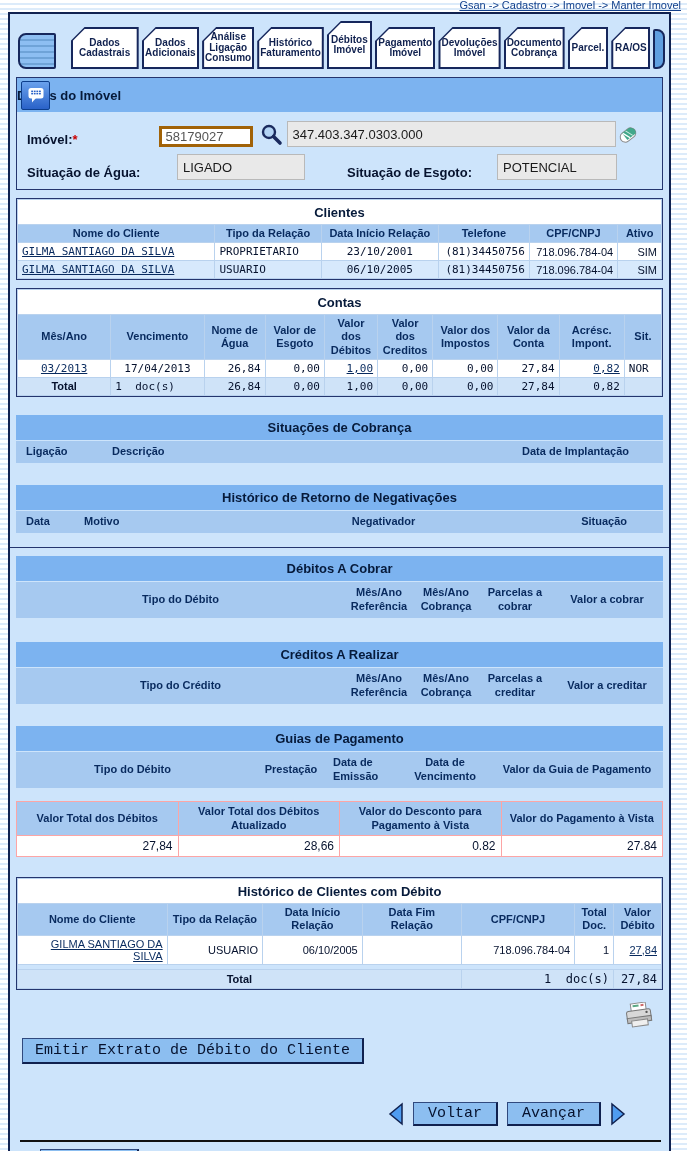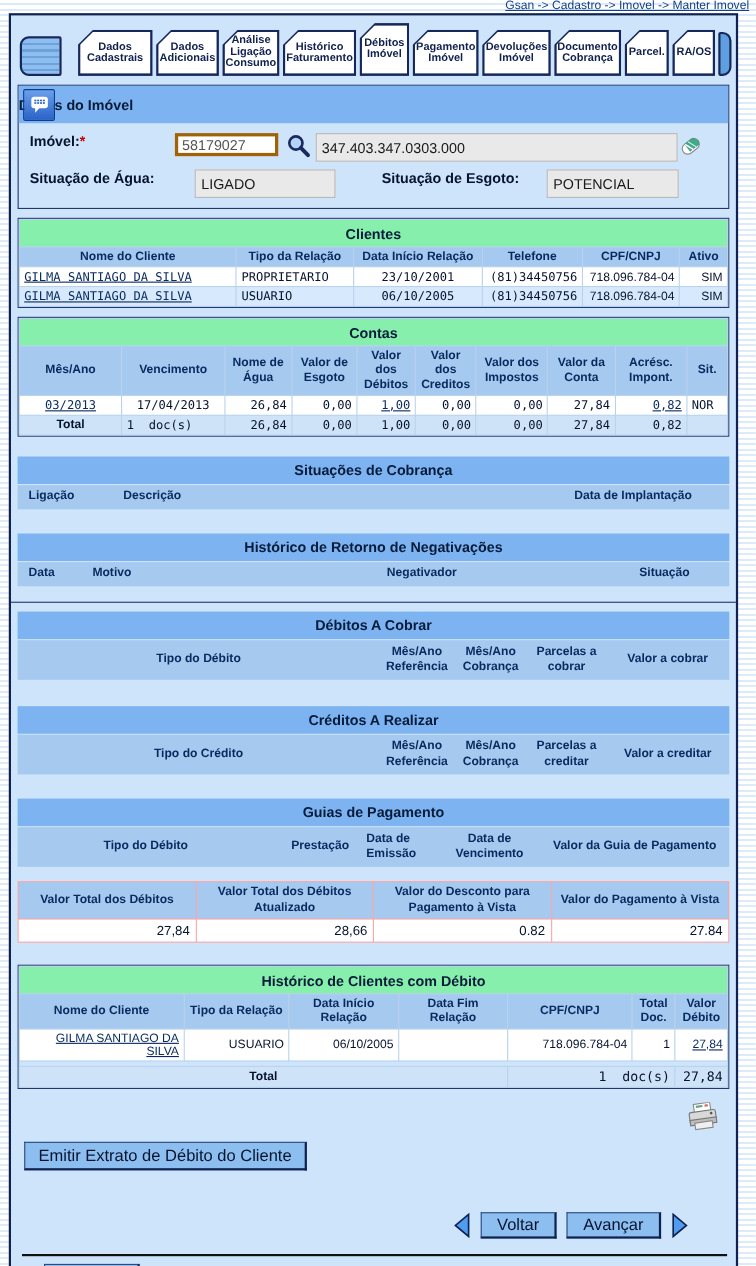--- a/index.html
+++ b/index.html
@@ -44,40 +44,40 @@
   
   .box { border:1px solid #24356e; margin:2px 6px 8px; background:#cde4fb; }
   .titlebar { background:#7cb3f0; display:flex; align-items:center; height:34px; position:relative; }
   .titlebar .title { position:absolute; left:0; right:0; text-align:left; font-weight:bold; font-size:13px; color:#061a3a; }
   .chat-btn {
     width:29px; height:29px; margin-left:4px; z-index:1; cursor:pointer;
     border:1px solid #0d3e8c; border-radius:2px;
     background:linear-gradient(#6aa1ec,#2a62c8); padding:0; display:flex; align-items:center; justify-content:center;
   }
   .form { padding:9px 10px 7px; }
-  .frow { display:flex; align-items:flex-start; margin-bottom:7px; }
+  .frow { display:flex; align-items:flex-end; margin-bottom:7px; }
   .frow:last-child { margin-bottom:2px; }
   .lbl { width:150px; font-weight:bold; font-size:13px; }
   .req { color:#cc0000; }
   .inp {
     width:94px; height:21px; border:3px solid #a16207; font-size:13px; color:#555;
     padding:1px 4px; font-family:"Liberation Sans",sans-serif; background:#fff;
   }
   .ro { background:#e9e9e9; border:1px solid #b9b9b9; height:20px; font-size:13px; color:#1a1a1a;
         display:flex; align-items:center; padding:12px 5px; }
   .w-inscricao { width:374px; }
   .w-agua { width:128px; }
   .w-esgoto { width:120px; }
   .mag { margin:0 4px 0 6px; cursor:pointer; display:flex; }
   .eraser { margin-left:auto; margin-right:12px; cursor:pointer; display:flex; }
   .lbl2 { width:150px; font-weight:bold; font-size:13px; margin-left:42px; }
   
   table.grid { border-collapse:separate; border-spacing:1px; background:#b9d2ee; width:100%; }
   .grid td { font-size:11px; padding:2px 4px; }
-  .grid td.ttl { background:#86efac; text-align:center; font-weight:bold; font-size:13px; color:#061a3a; height:24px; }
+  .grid td.ttl { background:#ffffff; text-align:center; font-weight:bold; font-size:13px; color:#061a3a; height:24px; }
   .grid tr.hdr td { background:#a6c9f0; font-weight:bold; color:#082a5e; text-align:center; line-height:1.2; }
   .grid tr.data td { background:#ffffff; }
   .grid tr.alt td { background:#d7e9fc; }
   .grid tr.tot td { background:#cfe3f8; }
   .grid td.docs { background:#e0eaf8; }
   .mono { font-family:"DejaVu Sans Mono", monospace; font-size:11px; }
   .num { text-align:right; }
   .ctr { text-align:center; }
   .small { font-size:10px;text-align:right; }
   .link { color:#082a5e; text-decoration:underline; cursor:pointer; }
@@ -104,21 +104,21 @@
   .totals td { font-size:11px; }
   .totals tr.hdr td { background:#a6c9f0; font-weight:bold; color:#082a5e; text-align:center; line-height:1.25; padding:3px 4px; }
   .totals tr.val td { background:#ffffff; text-align:right; padding:3px 5px; font-size:12px; }
   
   .printrow { display:flex; justify-content:flex-end; padding:4px 14px 0; }
   .printrow svg { cursor:pointer; }
   .btnrow { display:flex; justify-content:space-between; padding:8px 10px 0 12px; }
   .btn {
     background:#8cbef0; border:1px solid #3a5franc; border:1px solid #30497e;
     border-right:2px solid #10214f; border-bottom:2px solid #10214f;
-    color:#06122e; font-size:15px; padding:3px 12px; font-family:Liberation Sans, sans-serif; cursor:pointer;
+    color:#06122e; font-size:15px; padding:3px 12px; font-family:Liberation Mono, monospace; cursor:pointer;
   }
   .navrow { display:flex; justify-content:flex-end; align-items:center; gap:9px; padding:38px 42px 0 0; }
   .navbtn { font-size:15px; padding:2px 14px; }
   .arrow { cursor:pointer; display:flex; }
   .hr { border-top:2px solid #111; margin:14px 8px 0 10px; }
   .cancelrow { padding:7px 0 2px 30px; }
 </style>
 </head>
 <body>
 

